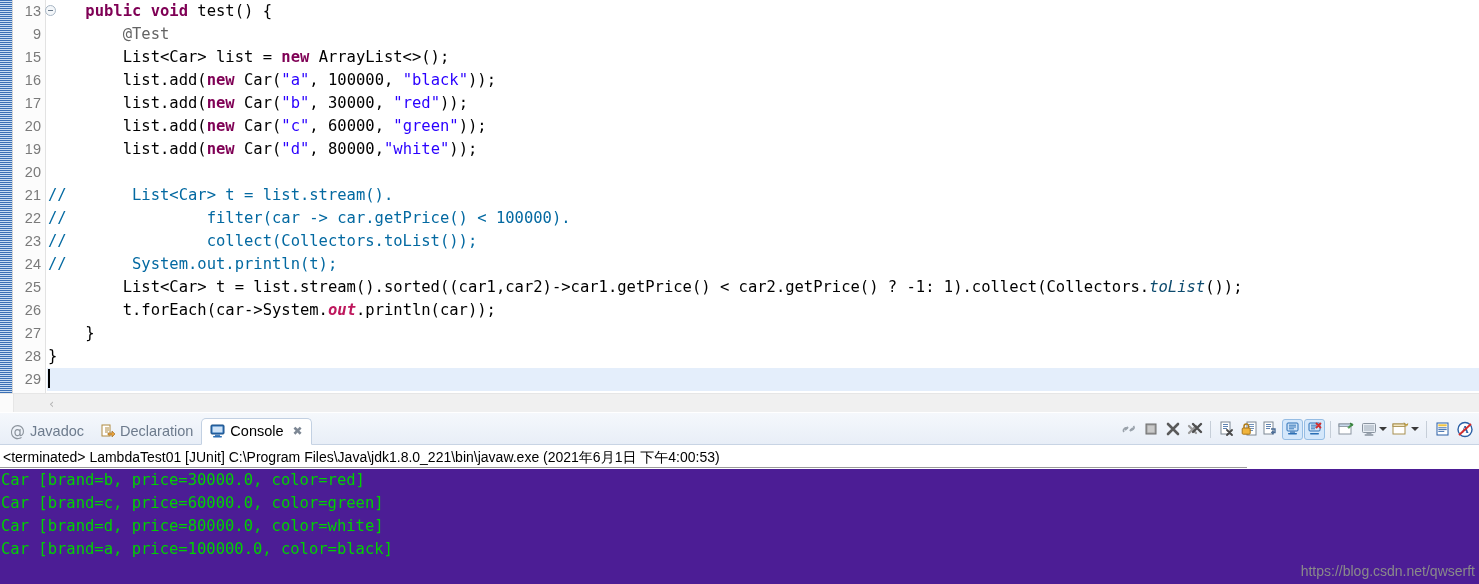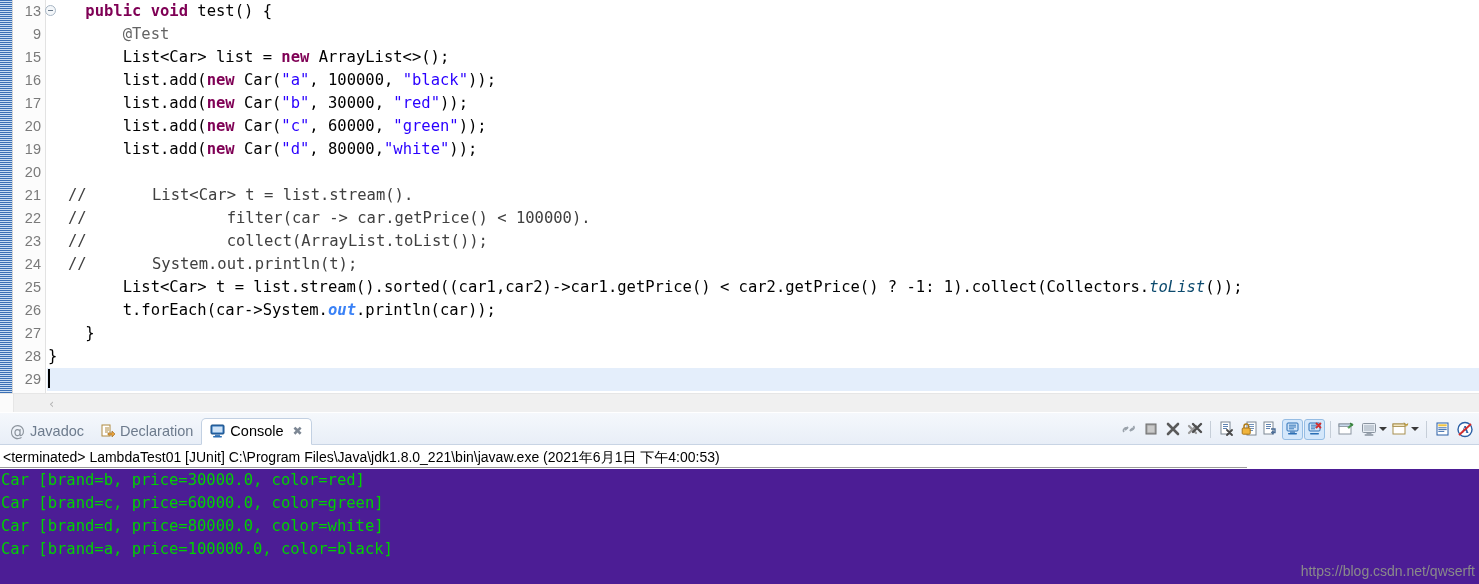--- a/index.html
+++ b/index.html
@@ -99,22 +99,22 @@
     width: 0;
     border-left: 2px solid #000;
     height: 19px;
     vertical-align: -4px;
     margin-left: 0px;
   }
 
   
   .kw      { color: #7f0055; font-weight: bold; }
   .str     { color: #2a00ff; }
-  .cmt     { color: #404040; margin-left: 20px; }
-  .fld     { color: #3b82f6; font-weight: bold; font-style: italic; }
+  .cmt     { color: #0369a1; }
+  .fld     { color: #be185d; font-weight: bold; font-style: italic; }
   .mth     { color: #0c4a6e; font-style: italic; }
   .ann     { color: #646464; }
   .plain   { color: #000000; }
 
   
   .h-scroll {
     position: absolute;
     left: 0; top: 393px;
     width: 1479px;
     height: 19px;
@@ -305,21 +305,21 @@
       <div class="line"><span class="plain">    </span><span class="kw">public</span><span class="plain"> </span><span class="kw">void</span><span class="plain"> test() {</span></div>
       <div class="line"><span class="plain">        </span><span class="ann">@Test</span></div>
       <div class="line"><span class="plain">        List&lt;Car&gt; list = </span><span class="kw">new</span><span class="plain"> ArrayList&lt;&gt;();</span></div>
       <div class="line"><span class="plain">        list.add(</span><span class="kw">new</span><span class="plain"> Car(</span><span class="str">"a"</span><span class="plain">, 100000, </span><span class="str">"black"</span><span class="plain">));</span></div>
       <div class="line"><span class="plain">        list.add(</span><span class="kw">new</span><span class="plain"> Car(</span><span class="str">"b"</span><span class="plain">, 30000, </span><span class="str">"red"</span><span class="plain">));</span></div>
       <div class="line"><span class="plain">        list.add(</span><span class="kw">new</span><span class="plain"> Car(</span><span class="str">"c"</span><span class="plain">, 60000, </span><span class="str">"green"</span><span class="plain">));</span></div>
       <div class="line"><span class="plain">        list.add(</span><span class="kw">new</span><span class="plain"> Car(</span><span class="str">"d"</span><span class="plain">, 80000,</span><span class="str">"white"</span><span class="plain">));</span></div>
       <div class="line"></div>
       <div class="line"><span class="cmt">//       List&lt;Car&gt; t = list.stream().</span></div>
       <div class="line"><span class="cmt">//               filter(car -&gt; car.getPrice() &lt; 100000).</span></div>
-      <div class="line"><span class="cmt">//               collect(ArrayList.toList());</span></div>
+      <div class="line"><span class="cmt">//               collect(Collectors.toList());</span></div>
       <div class="line"><span class="cmt">//       System.out.println(t);</span></div>
       <div class="line"><span class="plain">        List&lt;Car&gt; t = list.stream().sorted((car1,car2)-&gt;car1.getPrice() &lt; car2.getPrice() ? -1: 1).collect(Collectors.</span><span class="mth">toList</span><span class="plain">());</span></div>
       <div class="line"><span class="plain">        t.forEach(car-&gt;System.</span><span class="fld">out</span><span class="plain">.println(car));</span></div>
       <div class="line"><span class="plain">    }</span></div>
       <div class="line"><span class="plain">}</span></div>
       <div class="line current"><span class="caret"></span></div>
     </div>
 </div>
 
 <div class="h-scroll">

